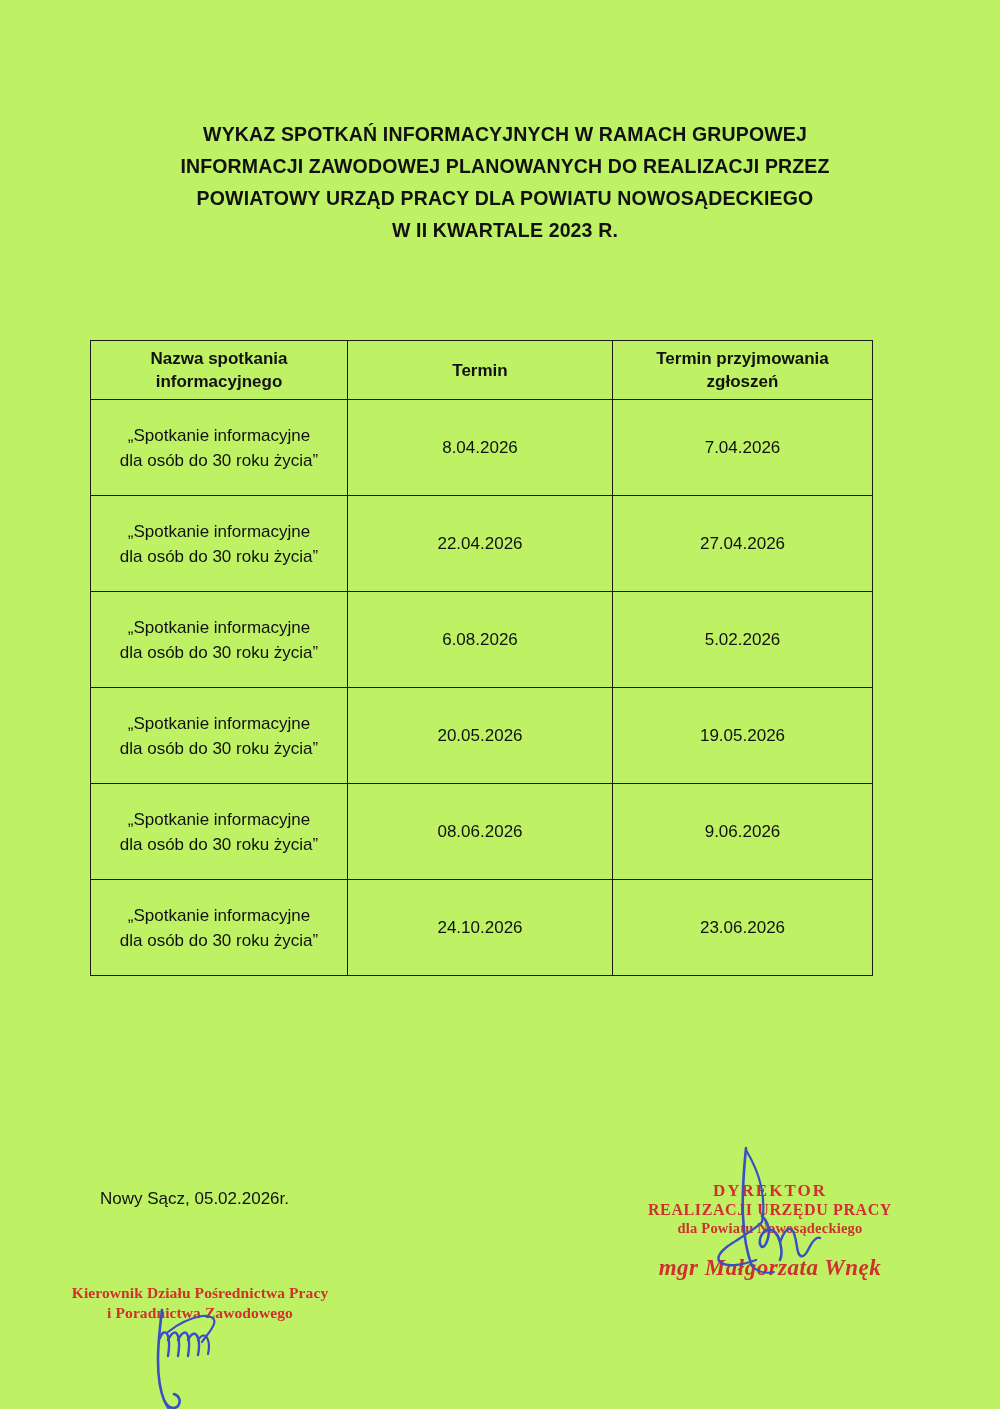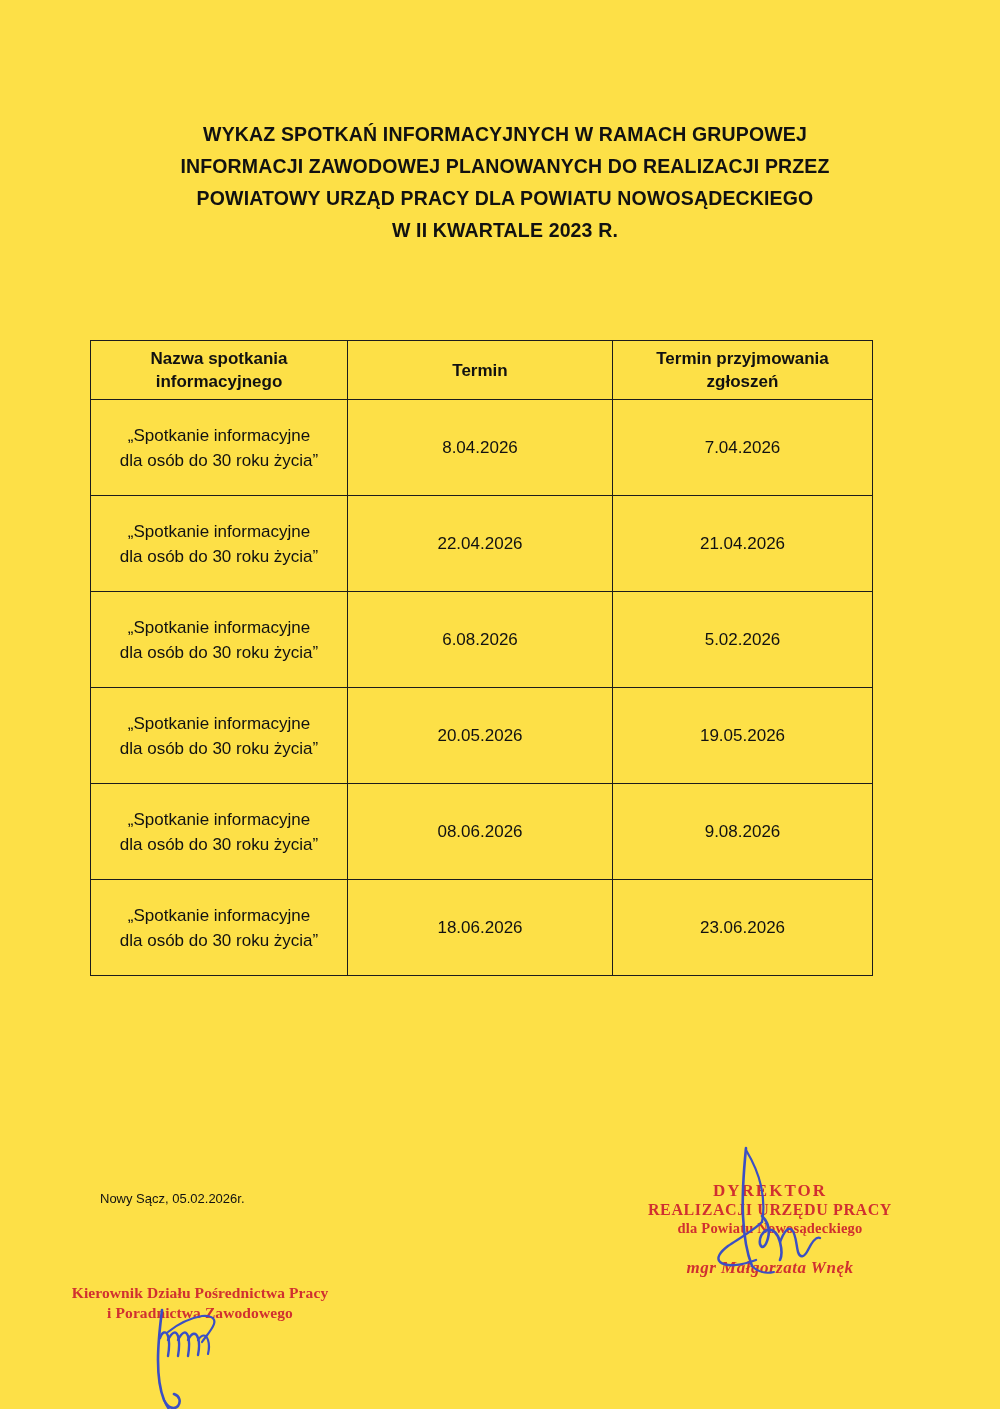--- a/index.html
+++ b/index.html
@@ -13,21 +13,21 @@
     height: 1409px;
     position: relative;
     font-family: "Liberation Sans", sans-serif;
     color: #111111;
     overflow: hidden;
   }
 
   .page {
     position: absolute;
     inset: 0;
-    background: #fde047;
+    background: #bef264;
   }
 
   
   .doc-title {
     position: absolute;
     left: 110px;
     top: 118px;
     width: 790px;
     text-align: center;
     font-weight: bold;
@@ -88,21 +88,21 @@
     font-size: 17px;
     line-height: 30px;
     text-align: justify;
   }
 
   
   .place-date {
     position: absolute;
     left: 100px;
     top: 1187px;
-    font-size: 13px;
+    font-size: 17px;
     line-height: 24px;
   }
 
   
   .stamp {
     position: absolute;
     font-family: "Liberation Serif", serif;
     color: #d03030;
     font-weight: bold;
     text-align: center;
@@ -124,21 +124,21 @@
     font-size: 16px;
     letter-spacing: 0.6px;
     line-height: 19px;
   }
   .stamp-director .st-l3 {
     font-size: 14.5px;
     letter-spacing: 0.2px;
     line-height: 18px;
   }
   .stamp-director .st-name {
-    font-size: 17px;
+    font-size: 23px;
     font-style: italic;
     letter-spacing: 0.5px;
     line-height: 22px;
     margin-top: 20px;
   }
 
   .stamp-manager {
     left: 55px;
     top: 1283px;
     width: 290px;
@@ -204,44 +204,44 @@
         <tr>
           <td class="name-cell">„Spotkanie informacyjne
 dla osób do 30 roku życia”</td>
           <td class="date-cell">8.04.2026</td>
           <td class="date-cell">7.04.2026</td>
         </tr>
         <tr>
           <td class="name-cell">„Spotkanie informacyjne
 dla osób do 30 roku życia”</td>
           <td class="date-cell">22.04.2026</td>
-          <td class="date-cell">21.04.2026</td>
+          <td class="date-cell">27.04.2026</td>
         </tr>
         <tr>
           <td class="name-cell">„Spotkanie informacyjne
 dla osób do 30 roku życia”</td>
           <td class="date-cell">6.08.2026</td>
           <td class="date-cell">5.02.2026</td>
         </tr>
         <tr>
           <td class="name-cell">„Spotkanie informacyjne
 dla osób do 30 roku życia”</td>
           <td class="date-cell">20.05.2026</td>
           <td class="date-cell">19.05.2026</td>
         </tr>
         <tr>
           <td class="name-cell">„Spotkanie informacyjne
 dla osób do 30 roku życia”</td>
           <td class="date-cell">08.06.2026</td>
-          <td class="date-cell">9.08.2026</td>
-        </tr>
-        <tr>
-          <td class="name-cell">„Spotkanie informacyjne
-dla osób do 30 roku życia”</td>
-          <td class="date-cell">18.06.2026</td>
+          <td class="date-cell">9.06.2026</td>
+        </tr>
+        <tr>
+          <td class="name-cell">„Spotkanie informacyjne
+dla osób do 30 roku życia”</td>
+          <td class="date-cell">24.10.2026</td>
           <td class="date-cell">23.06.2026</td>
         </tr>
       </tbody>
     </table>
   </div>
 
 
   <div class="place-date">Nowy Sącz, 05.02.2026r.</div>
 
   <div class="stamp stamp-director">

